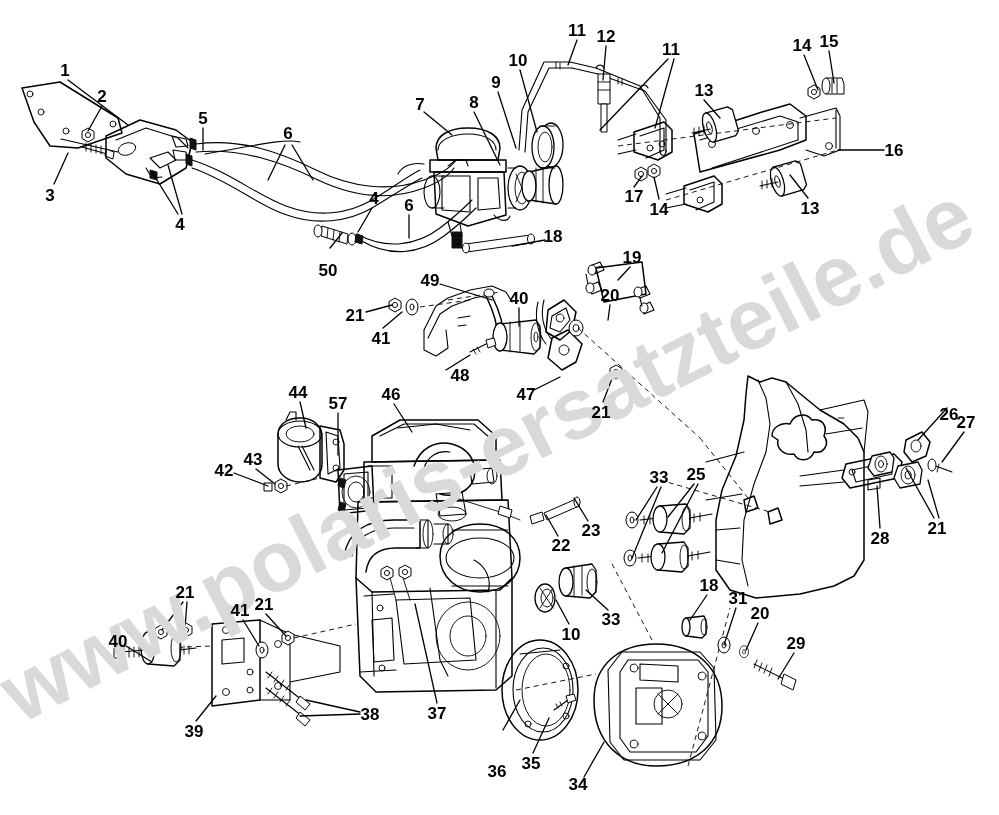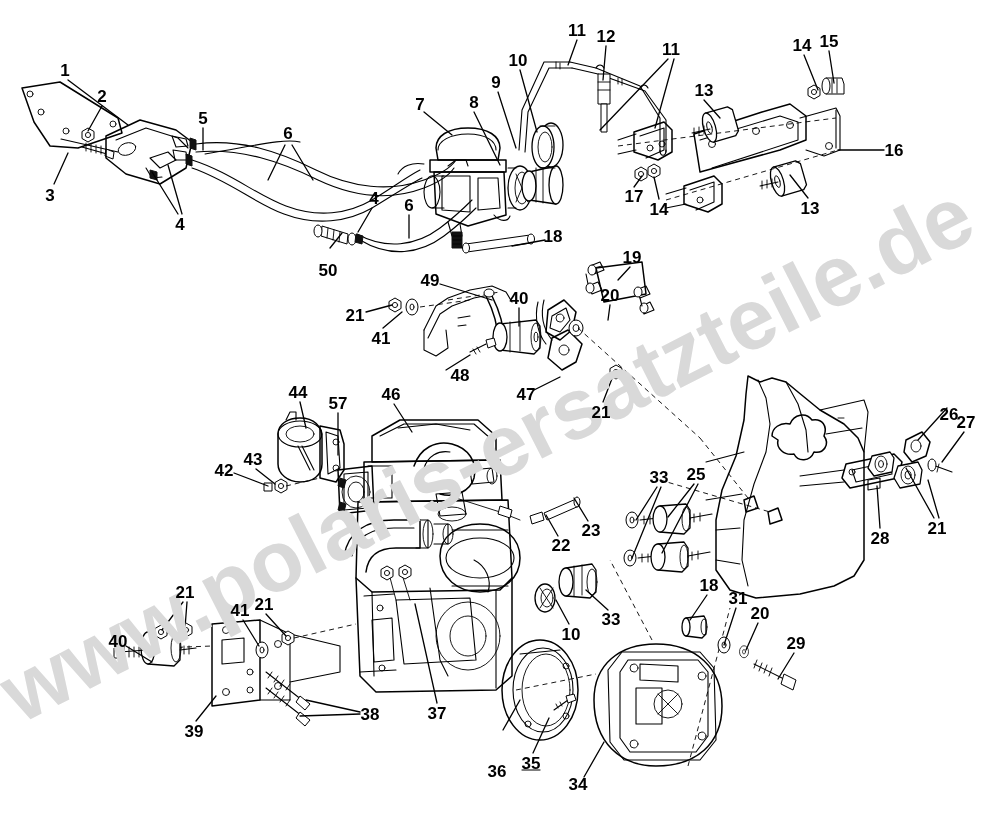--- a/index.html
+++ b/index.html
@@ -612,21 +612,21 @@
       <div class="callout" style="left: 966px; top: 422px;">27</div>
       <div class="callout" style="left: 880px; top: 538px;">28</div>
       <div class="callout" style="left: 937px; top: 528px;">21</div>
       <div class="callout" style="left: 796px; top: 643px;">29</div>
       <div class="callout" style="left: 760px; top: 613px;">20</div>
       <div class="callout" style="left: 738px; top: 598px;">31</div>
       <div class="callout" style="left: 709px; top: 585px;">18</div>
       <div class="callout" style="left: 611px; top: 619px;">33</div>
       <div class="callout" style="left: 571px; top: 634px;">10</div>
       <div class="callout" style="left: 578px; top: 784px;">34</div>
-      <div class="callout" style="left: 531px; top: 763px; text-decoration: underline;">35</div>
+      <div class="callout" style="left: 531px; top: 763px;">35</div>
       <div class="callout" style="left: 497px; top: 771px;">36</div>
       <div class="callout" style="left: 437px; top: 713px;">37</div>
       <div class="callout" style="left: 370px; top: 714px;">38</div>
       <div class="callout" style="left: 194px; top: 731px;">39</div>
       <div class="callout" style="left: 118px; top: 641px;">40</div>
       <div class="callout" style="left: 240px; top: 610px;">41</div>
       <div class="callout" style="left: 185px; top: 592px;">21</div>
       <div class="callout" style="left: 264px; top: 604px;">21</div>
     </div>
 

